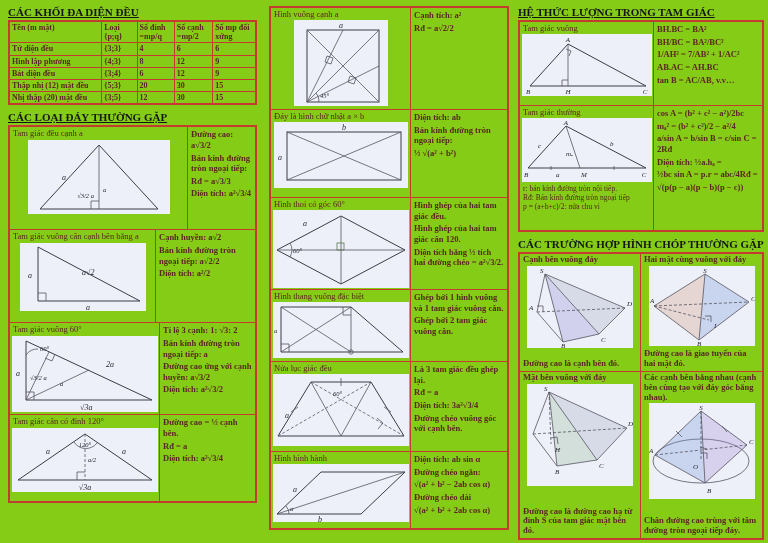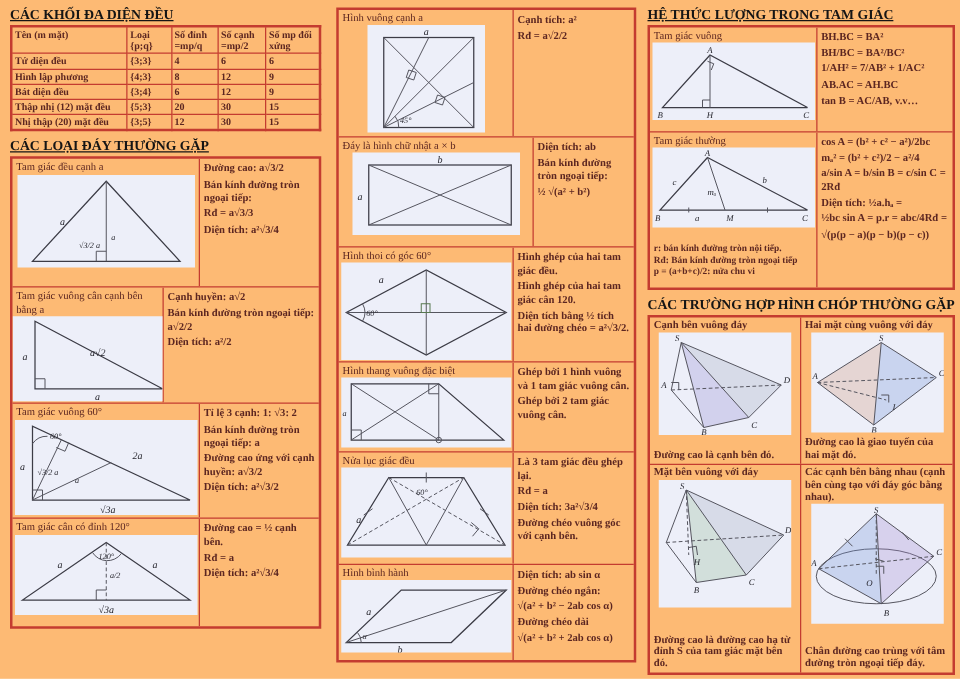--- a/index.html
+++ b/index.html
@@ -5,21 +5,21 @@
   :root{
     --bd:#c43c30;            
     --tx:#5c2621;            
     --bg:#edeff9;            
   }
   *{box-sizing:border-box;margin:0;padding:0;}
   body{
     width:768px;height:543px;overflow:hidden;background:#fff;
     font-family:"Liberation Serif","DejaVu Serif","DejaVu Sans",serif;
   }
-  .page{position:relative;width:768px;height:543px;background:#fdba74;}
+  .page{position:relative;width:768px;height:543px;background:#84cc16;}
   .col{position:absolute;top:6px;}
   .col-left{left:8px;width:249px;}
   .col-mid{left:269px;width:240px;}
   .col-right{left:518px;width:246px;}
   .sec-title{font-weight:bold;font-size:11px;color:#151515;margin-bottom:2px;white-space:nowrap;}
   .u{text-decoration:underline;}
   .mt{margin-top:6px;}
   
   table.poly{border-collapse:collapse;width:100%;table-layout:fixed;}
   table.poly th,table.poly td{
@@ -29,21 +29,21 @@
   table.poly{border:2px solid var(--bd);}
   
   .redbox{border:2px solid var(--bd);width:100%;}
   .brow{display:flex;border-bottom:1px solid var(--bd);overflow:hidden;}
   .brow.last{border-bottom:none;}
   .bleft{border-right:1px solid var(--bd);overflow:hidden;}
   .bright{flex:1;overflow:hidden;}
   .cell-name{font-weight:normal;font-size:8.5px;color:var(--tx);line-height:1.2;padding:1px 3px 0;}
   .facts{font-weight:bold;font-size:8.5px;color:var(--tx);line-height:1.25;padding:2px 3px;}
   .facts div{margin-bottom:2px;}
-  .notes{font-weight:bold;font-size:7.5px;color:var(--tx);line-height:1.2;padding:12px 3px;}
+  .notes{font-weight:normal;font-size:7.5px;color:var(--tx);line-height:1.2;padding:2px 3px;}
   
   svg.fig{display:block;margin:1px auto 0;background:var(--bg);}
   .ln{fill:none;stroke:#3c3c46;stroke-width:1;}
   .thin{fill:none;stroke:#55555f;stroke-width:0.8;}
   .dash{stroke-dasharray:3,2;}
   .lb{font-size:8px;font-style:italic;fill:#26262e;font-family:inherit;}
   .sm{font-size:6.5px;}
   .vx{font-size:7px;font-style:italic;fill:#26262e;}
   .grn{stroke:#57784f;}
   
@@ -116,41 +116,41 @@
             <td>15</td>
         </tr>
       </tbody>
     </table>
 
     <div class="sec-title u mt">CÁC LOẠI ĐÁY THƯỜNG GẶP</div>
 
     <div class="redbox">
 
       <div class="brow" style="height:103px">
-        <div class="bleft" style="width:150px">
+        <div class="bleft" style="width:178px">
           <div class="cell-name">Tam giác đều cạnh a</div>
           <svg class="fig" width="142" height="74" viewBox="0 0 142 74">
             <path class="ln" d="M71,5 L12,69 L130,69 Z"></path>
             <line class="thin" x1="71" y1="5" x2="71" y2="69"></line>
             <path class="thin" d="M63,69 L63,61 L71,61"></path>
             <text class="lb" x="34" y="40">a</text>
             <text class="lb sm" x="66" y="58" text-anchor="end">√3/2 a</text>
             <text class="lb sm" x="75" y="52">a</text>
           </svg>
         </div>
         <div class="bright facts">
           <div>Đường cao: a√3/2</div>
           <div>Bán kính đường tròn ngoại tiếp:</div>
           <div>Rđ = a√3/3</div>
           <div>Diện tích: a²√3/4</div>
         </div>
       </div>
 
       <div class="brow" style="height:93px">
-        <div class="bleft" style="width:121px">
+        <div class="bleft" style="width:146px">
           <div class="cell-name">Tam giác vuông cân cạnh bên bằng a</div>
           <svg class="fig" width="126" height="68" viewBox="0 0 126 68">
             <path class="ln" d="M18,4 L18,58 L120,58 Z"></path>
             <path class="thin" d="M18,50 L26,50 L26,58"></path>
             <text class="lb" x="8" y="35">a</text>
             <text class="lb" x="62" y="32">a√2</text>
             <text class="lb" x="66" y="67">a</text>
           </svg>
         </div>
         <div class="bright facts">
@@ -229,21 +229,21 @@
             <text class="lb" x="47" y="8" text-anchor="middle">a</text>
           </svg>
         </div>
         <div class="bright facts">
           <div>Cạnh tích: a²</div>
           <div>Rđ = a√2/2</div>
         </div>
       </div>
 
       <div class="brow" style="height:88px">
-        <div class="bleft" style="width:156px">
+        <div class="bleft" style="width:140px">
           <div class="cell-name">Đáy là hình chữ nhật a × b</div>
           <svg class="fig" width="134" height="66" viewBox="0 0 134 66">
             <rect class="ln" x="13" y="10" width="114" height="48"></rect>
             <line class="thin" x1="13" y1="10" x2="127" y2="58"></line>
             <line class="thin" x1="127" y1="10" x2="13" y2="58"></line>
             <text class="lb" x="70" y="8" text-anchor="middle">b</text>
             <text class="lb" x="4" y="38">a</text>
           </svg>
         </div>
         <div class="bright facts">

